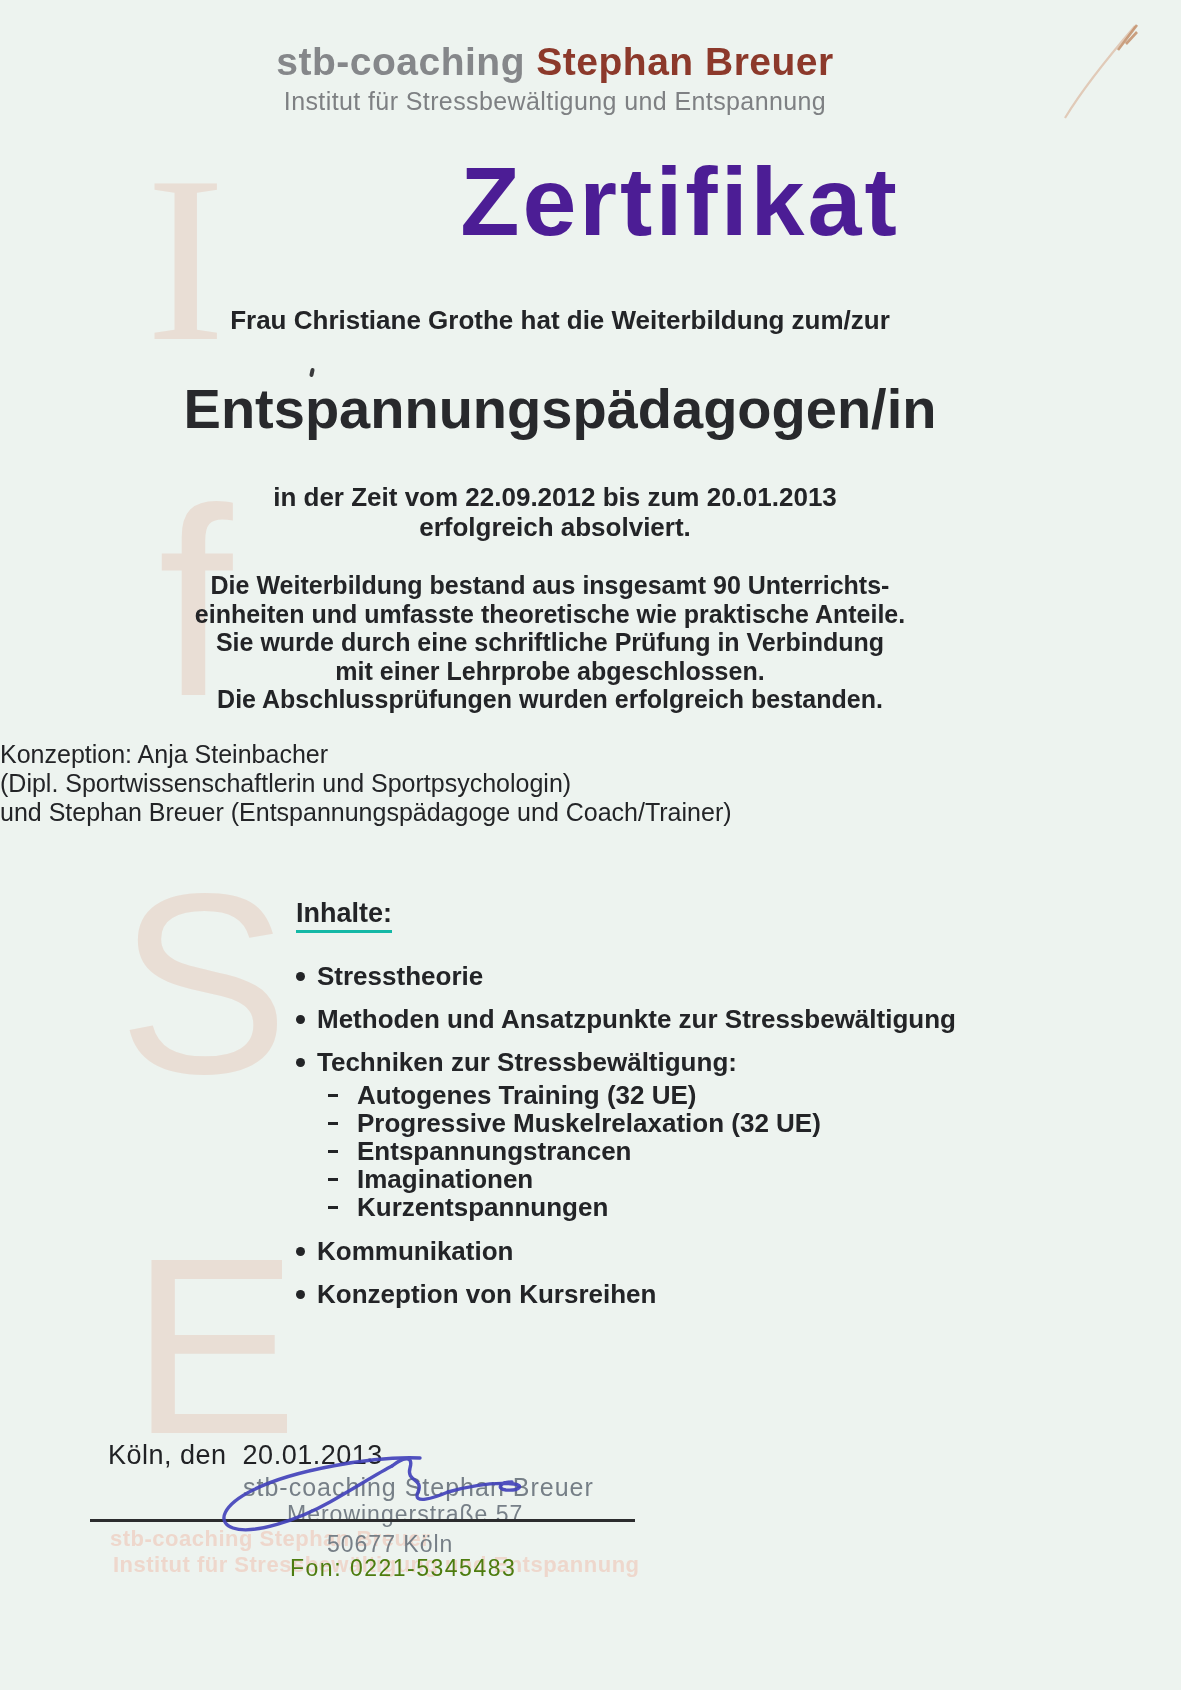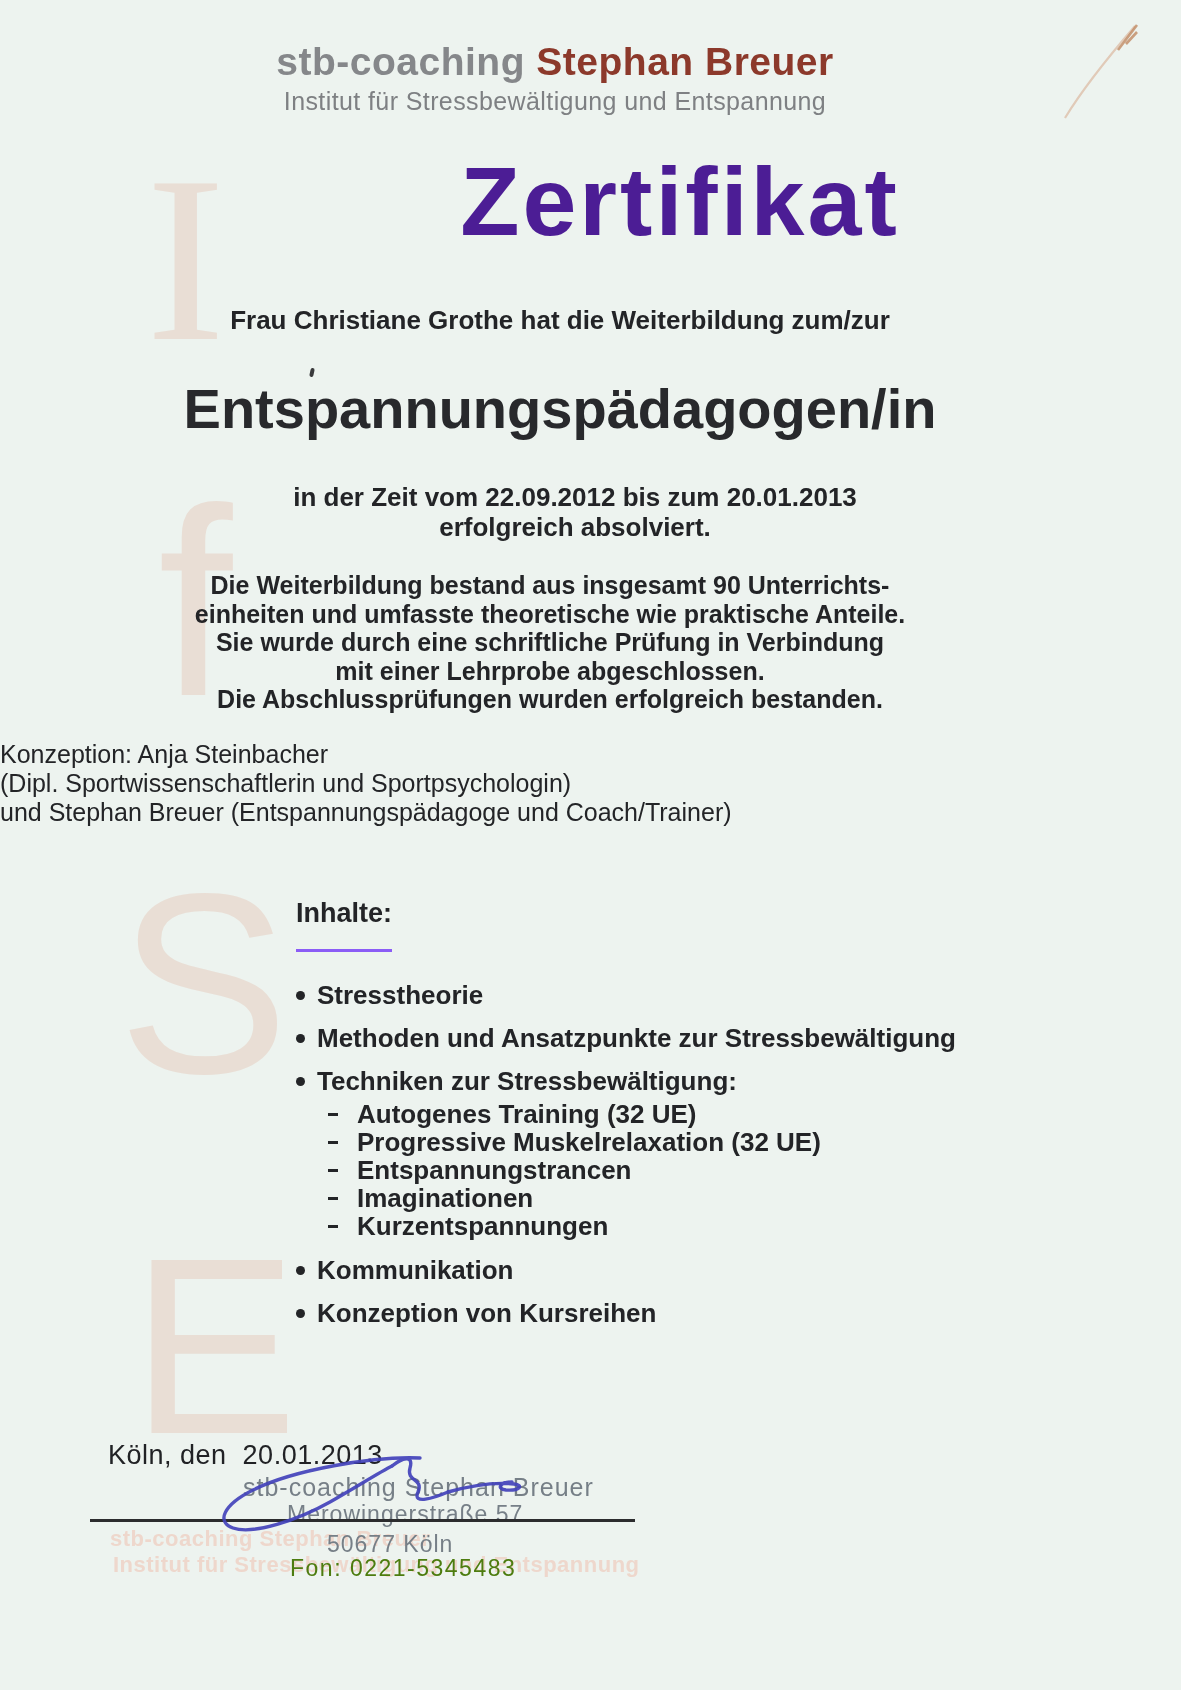--- a/index.html
+++ b/index.html
@@ -18,29 +18,29 @@
   .brand-red{color:#8c392b;}
   .subtitle{font-size:25px;color:#7e8083;margin-top:3px;letter-spacing:.4px;}
   
   .title{position:absolute;top:146px;left:250px;width:860px;text-align:center;
          font-size:97px;font-weight:700;letter-spacing:3px;color:#4c1d95;z-index:2;}
   .intro{position:absolute;top:305px;left:0;width:1120px;text-align:center;
          font-weight:700;font-size:26px;z-index:2;}
   .qualification{position:absolute;top:376px;left:0;width:1120px;text-align:center;
          font-weight:700;font-size:56px;color:#28292c;z-index:2;}
   .period{position:absolute;top:482px;left:0;width:1110px;text-align:center;
-         font-weight:700;font-size:26px;line-height:30px;z-index:2;padding-left:20px;}
+         font-weight:700;font-size:26px;line-height:30px;z-index:2;}
   .body-par{position:absolute;top:571px;left:0;width:1100px;text-align:center;
          font-weight:700;font-size:25px;line-height:28.5px;z-index:2;}
   .conception{position:absolute;top:740px;left:0;width:1130px;text-align:left;
          font-weight:400;font-size:25px;line-height:29px;z-index:2;}
   
   .contents{position:absolute;left:296px;top:898px;z-index:2;}
   .contents-heading{display:inline-block;font-size:27px;font-weight:700;
-         border-bottom:3px solid #8b5cf6;padding-bottom:20px;margin-bottom:30px;}
+         border-bottom:3px solid #14b8a6;padding-bottom:1px;margin-bottom:30px;}
   ul.top-list{list-style:none;margin:0;padding:0;font-weight:700;font-size:26px;}
   ul.top-list>li{position:relative;padding-left:21px;margin-bottom:16px;line-height:27px;}
   .dot{position:absolute;left:0;top:9px;width:9px;height:9px;border-radius:50%;background:#232427;}
   ul.sub-list{list-style:none;margin:5px 0 17px 0;padding:0;font-size:26px;}
   ul.sub-list>li{position:relative;padding-left:61px;line-height:28px;margin-left:-21px;}
   .dash{position:absolute;left:32px;top:13px;width:10px;height:3px;background:#232427;}
   
   .place-date{position:absolute;left:108px;top:1440px;font-size:27px;color:#212225;
          white-space:pre;letter-spacing:.5px;z-index:5;}
   .stamp{position:absolute;color:#767f87;letter-spacing:1px;z-index:3;}

